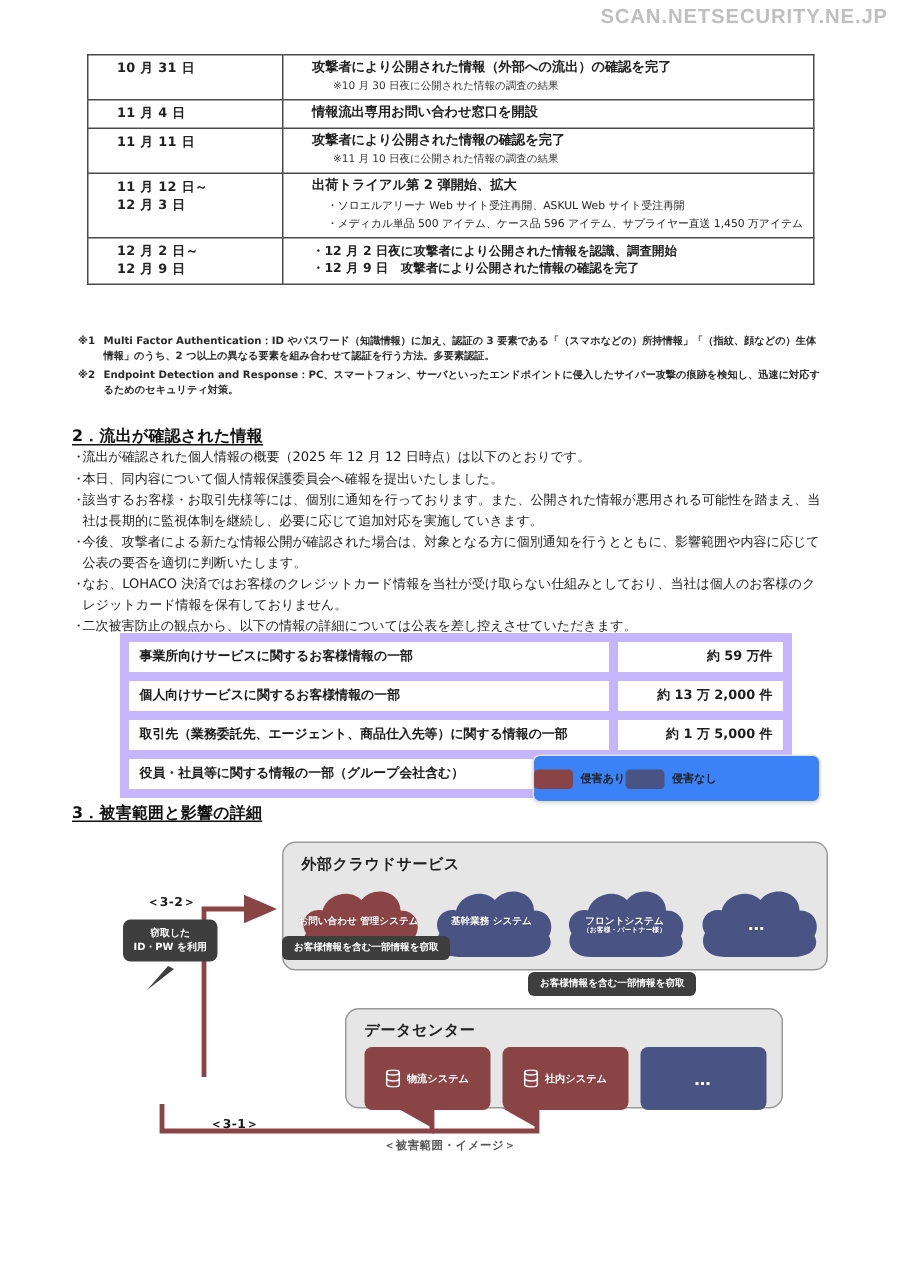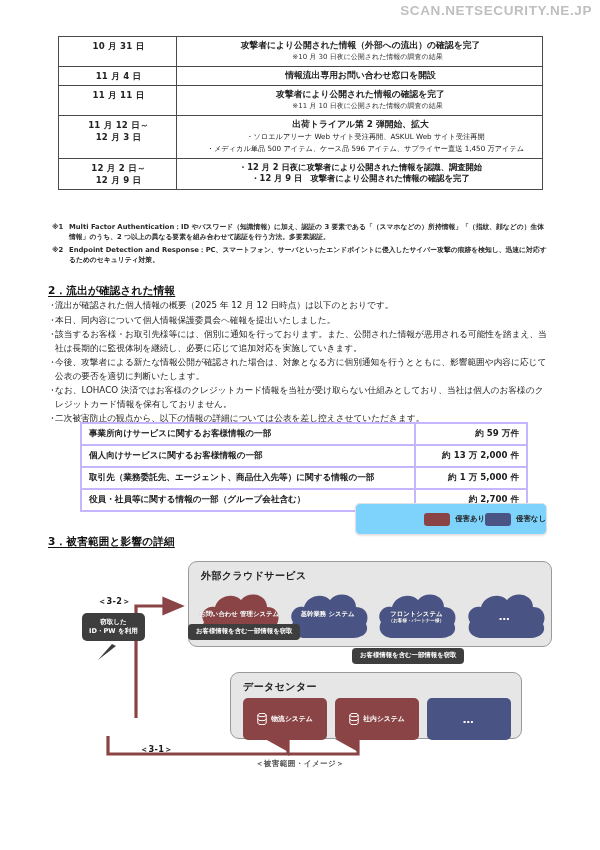--- a/index.html
+++ b/index.html
@@ -22,24 +22,23 @@
   }
 
   
   .timeline{
     position:absolute;left:58px;top:36px;width:485px;
     border-collapse:collapse;
     border:1.2px solid #4a4a4a;
   }
   .timeline td{
     border:1px solid #4a4a4a;
-    padding:3px 5px 3px 7px;
+    padding:3px 5px 3px 19px;
     vertical-align:top;
     color:#222;
-    text-align:center;
   }
   .timeline td.date{
     width:105px;
     font-size:8.6px;font-weight:700;
     letter-spacing:.2px;
     line-height:1.45;
     white-space:pre-line;
   }
   .timeline td.body{font-size:8.6px;}
   .ev-main{font-weight:700;font-size:8.8px;line-height:1.35;}
@@ -69,31 +68,31 @@
   .bullets{position:absolute;left:48px;top:299px;width:502px;}
   .bl{display:flex;font-size:8.7px;line-height:1.52;margin-bottom:1.5px;color:#1c1c1c;}
   .bl-dot{width:7px;flex:0 0 7px;}
   .bl-txt{flex:1;}
 
   
   .counts{
     position:absolute;left:80px;top:422px;width:448px;
     border-collapse:collapse;border:1.2px solid #3f3f3f;
   }
-  .counts td{border:2px solid #c4b5fd;font-size:8.6px;padding:4px 7px;color:#1c1c1c;}
+  .counts td{border:6px solid #c4b5fd;font-size:8.6px;padding:4px 7px;color:#1c1c1c;}
   .counts td.label{font-weight:700;}
   .counts td.num{width:96px;text-align:right;font-weight:700;}
 
   
   .legend{
     position:absolute;left:355px;top:503px;
     width:190px;height:30px;
-    background:#7dd3fc;border:1px solid #e2e2e2;border-radius:5px;
+    background:#3b82f6;border:1px solid #e2e2e2;border-radius:5px;
     box-shadow:0 1px 2px rgba(0,0,0,.10);
-    display:flex;align-items:center;justify-content:flex-end;
+    display:flex;align-items:center;justify-content:flex-start;
   }
   .lg-item{display:flex;align-items:center;gap:5px;}
   .lg-sw{width:26px;height:13px;border-radius:3px;}
   .lg-tx{font-size:7.4px;font-weight:700;color:#222;}
 
   
   .diagram{position:absolute;left:40px;top:540px;width:520px;height:245px;}
 
   .cloud-panel{
     position:absolute;left:148px;top:21px;width:362px;height:84px;

